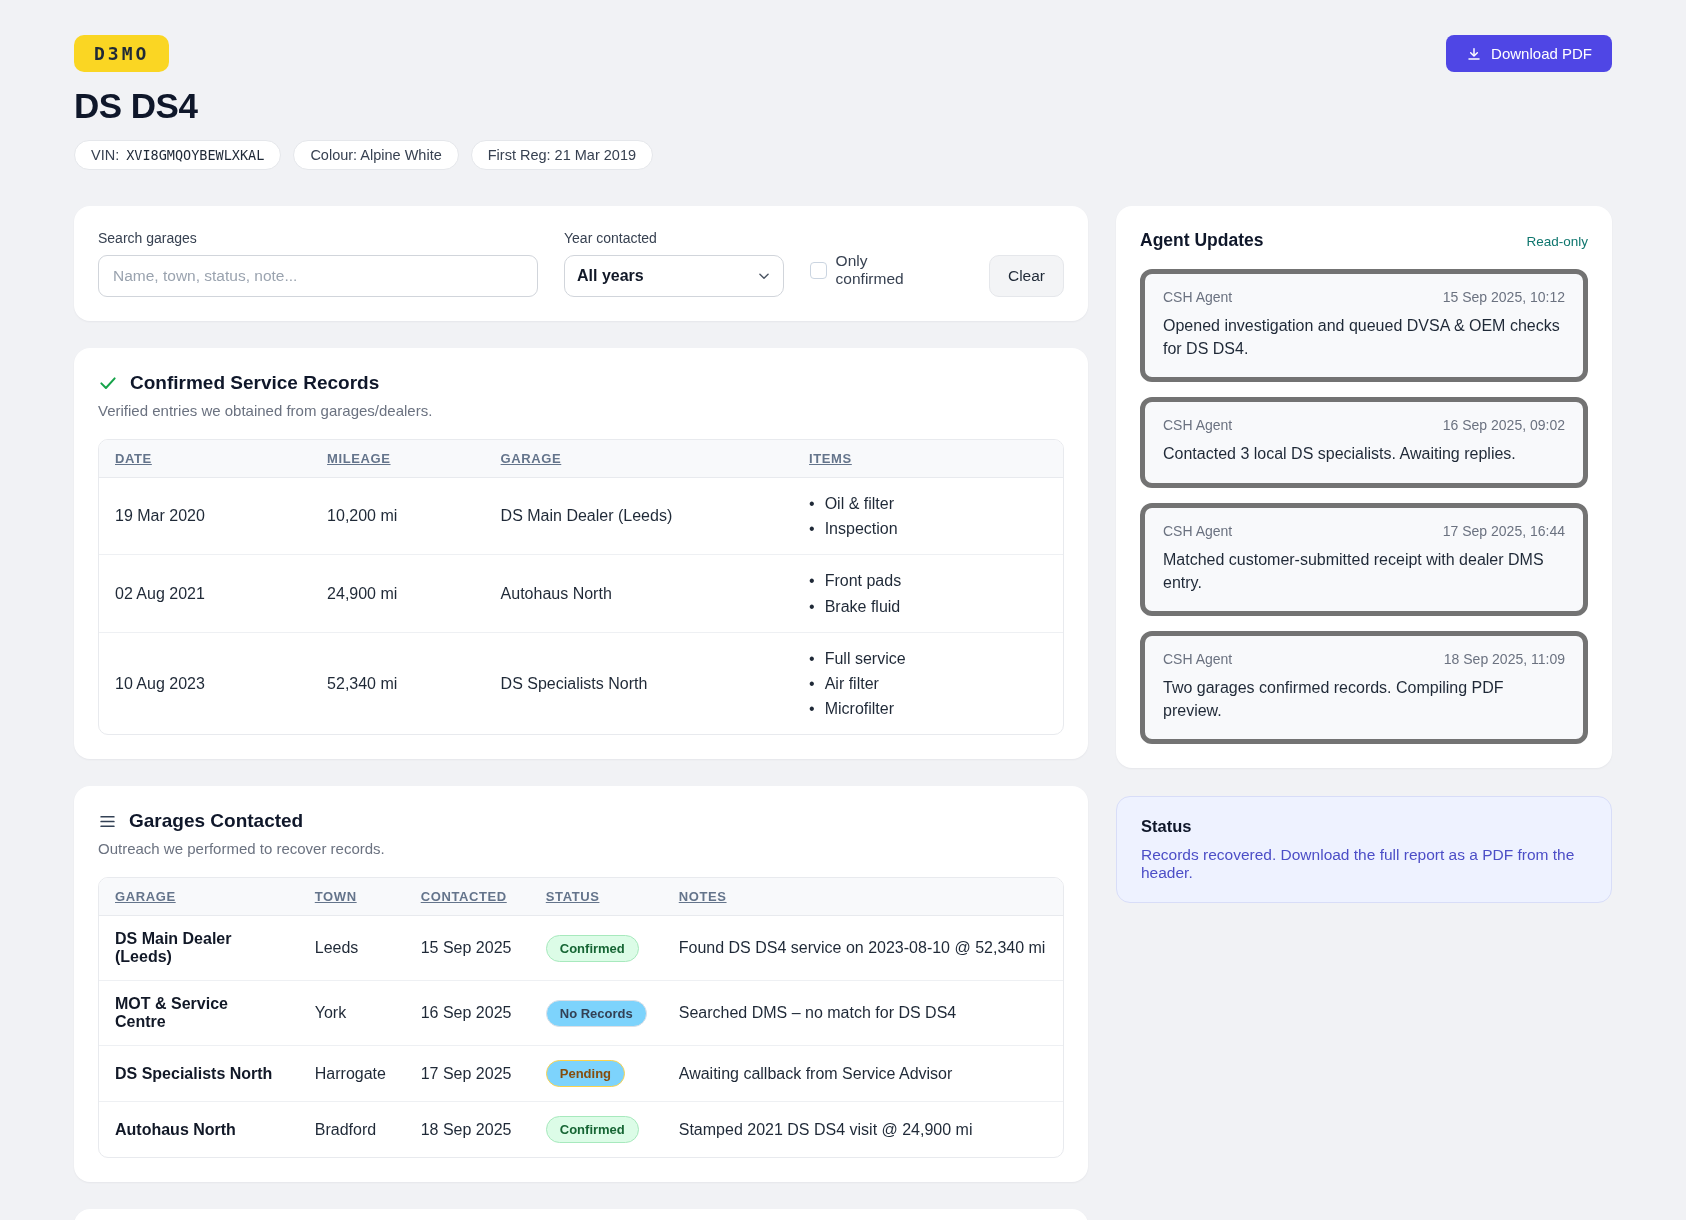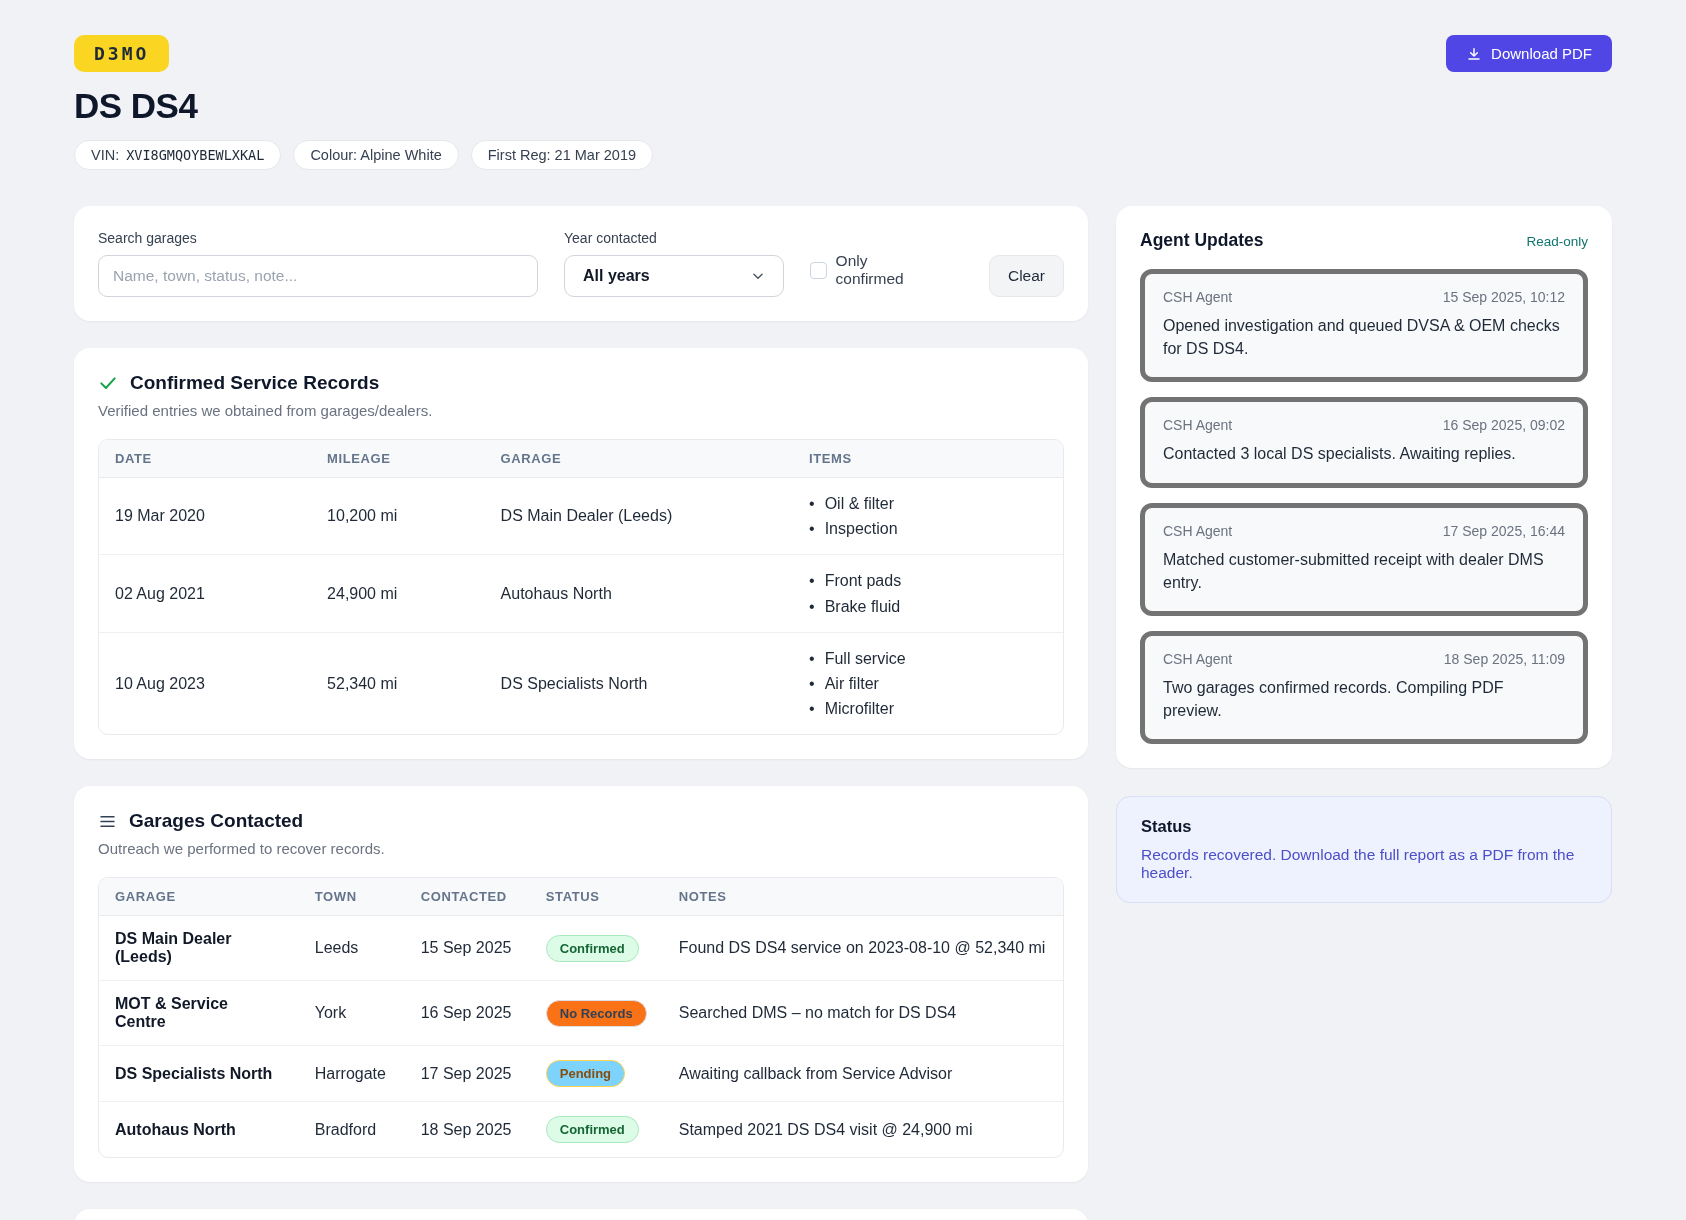--- a/index.html
+++ b/index.html
@@ -66,21 +66,21 @@
     width: 100%; height: 42px;
     border: 1px solid #d1d5db; border-radius: 9px;
     padding: 0 14px; font-size: 15.5px;
     font-family: "Liberation Sans", sans-serif;
     color: #111827; background: #fff;
   }
   .text-input::placeholder { color: #9aa3af; }
   .select-box {
     width: 220px; height: 42px;
     border: 1px solid #d1d5db; border-radius: 10px;
-    padding: 0 18px; background: #fff;
+    padding: 0 12px; background: #fff;
     display: flex; align-items: center; justify-content: space-between;
     font-size: 16px; font-weight: 600; color: #111827; cursor: pointer;
   }
   .chev { color: #4b5563; }
   .checkbox-wrap { display: flex; align-items: center; gap: 9px; font-size: 15.5px; color: #374151; margin-bottom: 9px; cursor: pointer; }
   .checkbox { width: 17px; height: 17px; border: 1px solid #cbd5e1; border-radius: 4px; background: #fff; }
   .flex-spacer { flex: 1; }
   .btn-clear {
     height: 42px; padding: 0 18px;
     background: #f3f4f6; border: 1px solid #e5e7eb; border-radius: 10px;
@@ -98,40 +98,41 @@
   table { width: 100%; border-collapse: collapse; }
   thead th {
     background: #f8f9fb;
     text-align: left;
     font-size: 13px; font-weight: 600;
     letter-spacing: .6px;
     text-transform: uppercase;
     color: #64748b;
     padding: 11px 16px;
     border-bottom: 1px solid #e8eaee;
+    text-decoration: underline;
   }
   tbody td {
     font-size: 16px; color: #1f2937;
     padding: 14px 16px;
     border-bottom: 1px solid #eef0f3;
     vertical-align: middle;
   }
   tbody tr:last-child td { border-bottom: none; }
   .items-list { display: flex; flex-direction: column; gap: 2px; }
   .items-list .it { display: flex; gap: 10px; line-height: 1.45; }
   .items-list .bullet { color: #1f2937; }
   .garage-name { font-weight: 600; color: #111827; }
   .pill {
     display: inline-block;
     font-size: 13px; font-weight: 600;
     padding: 5px 13px; border-radius: 999px;
     white-space: nowrap;
   }
   .pill.confirmed { background: #dcfce7; border: 1px solid #a7e9bd; color: #166534; }
-  .pill.none      { background: #f97316; border: 1px solid #dcdfe5; color: #334155; }
+  .pill.none      { background: #7dd3fc; border: 1px solid #dcdfe5; color: #334155; }
   .pill.pending   { background: #7dd3fc; border: 1px solid #fcd34d; color: #854d0e; }
 
   
   .agent-head { display: flex; justify-content: space-between; align-items: baseline; }
   .agent-title { font-size: 17.5px; font-weight: bold; color: #0f172a; }
   .readonly { font-size: 13.5px; color: #0f766e; text-align: center; }
   .updates { margin-top: 18px; display: flex; flex-direction: column; gap: 15px; }
   .update-card {
     background: #f8f9fb;
     border: 5px solid #737373;

